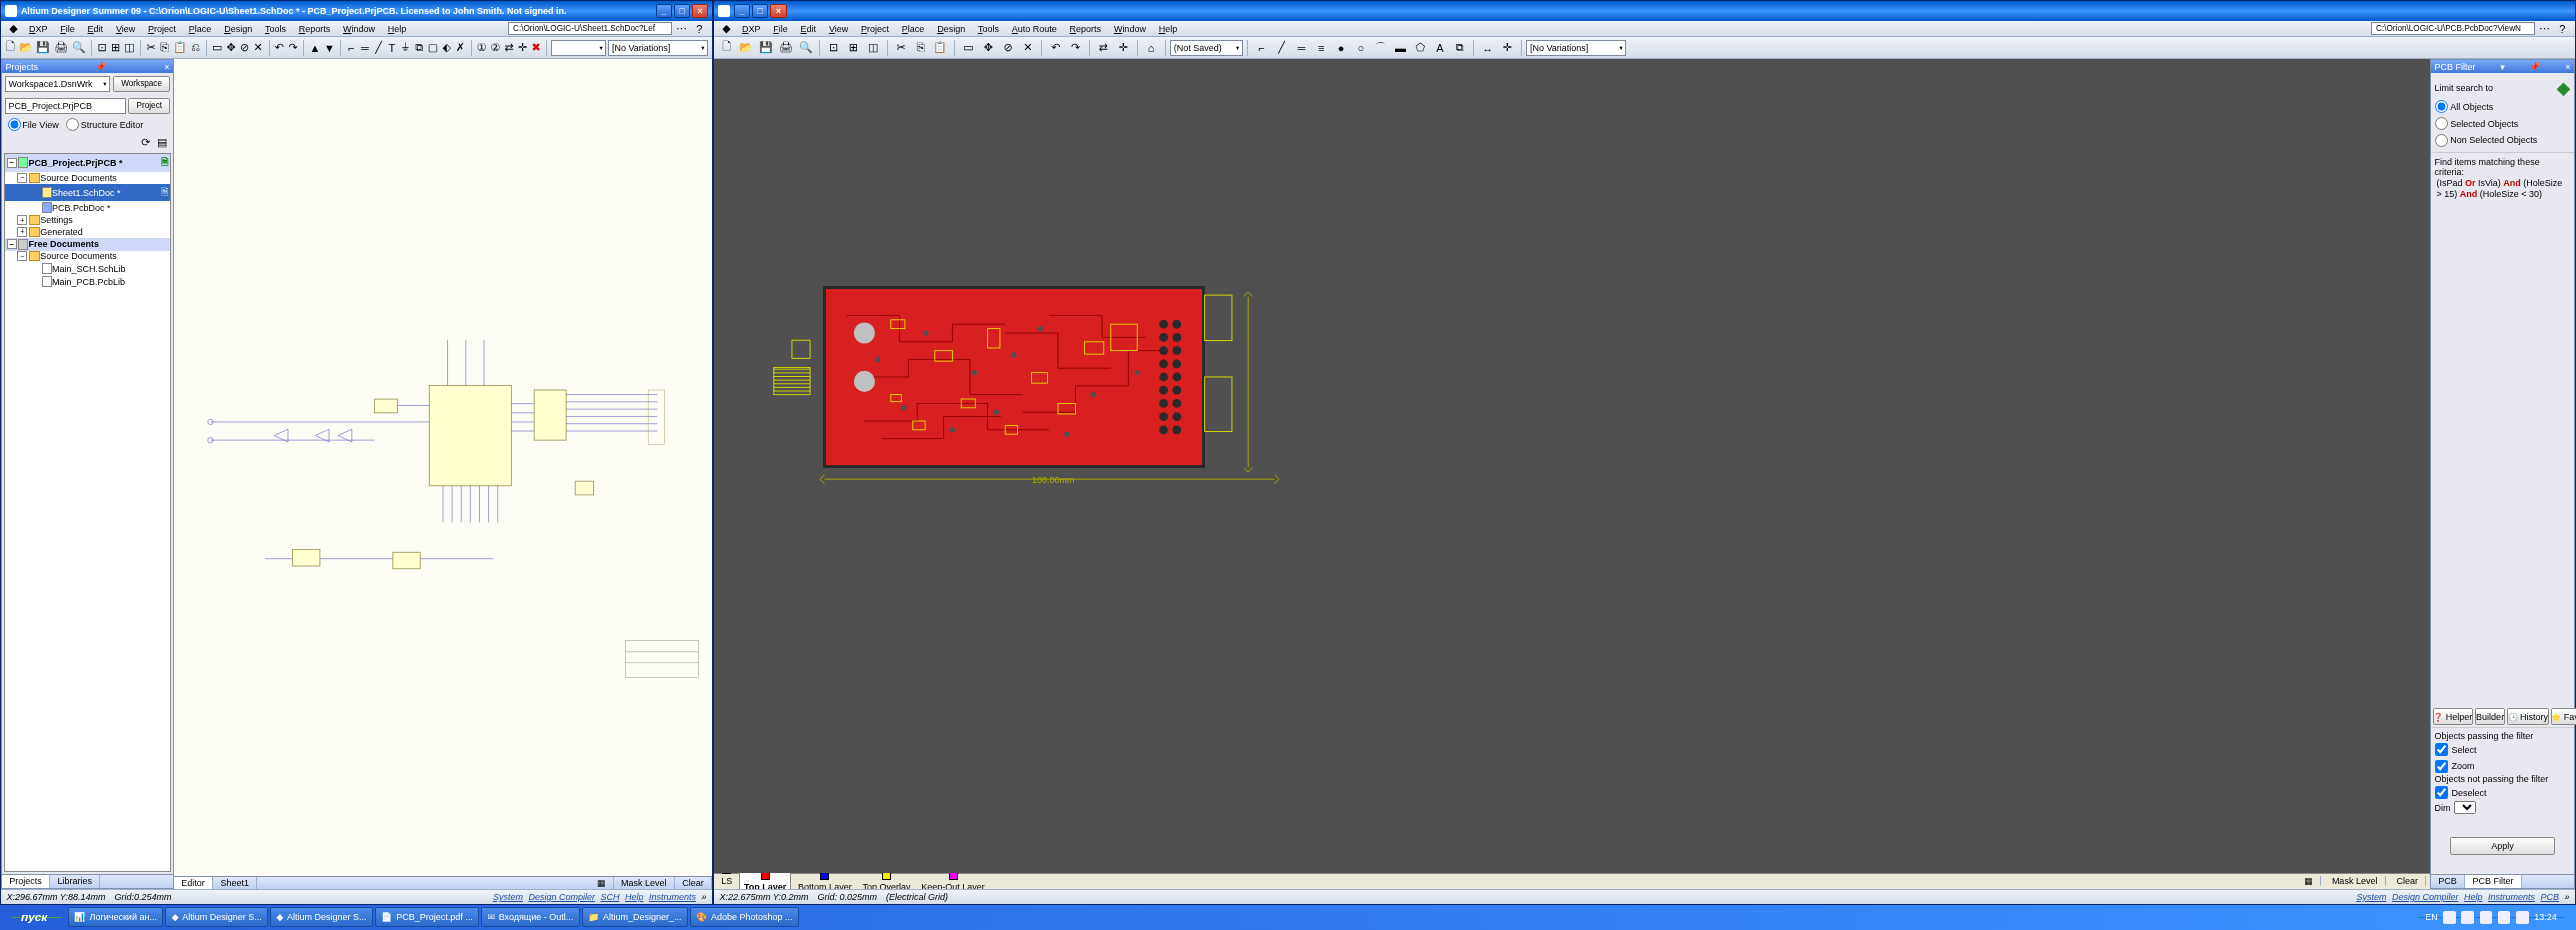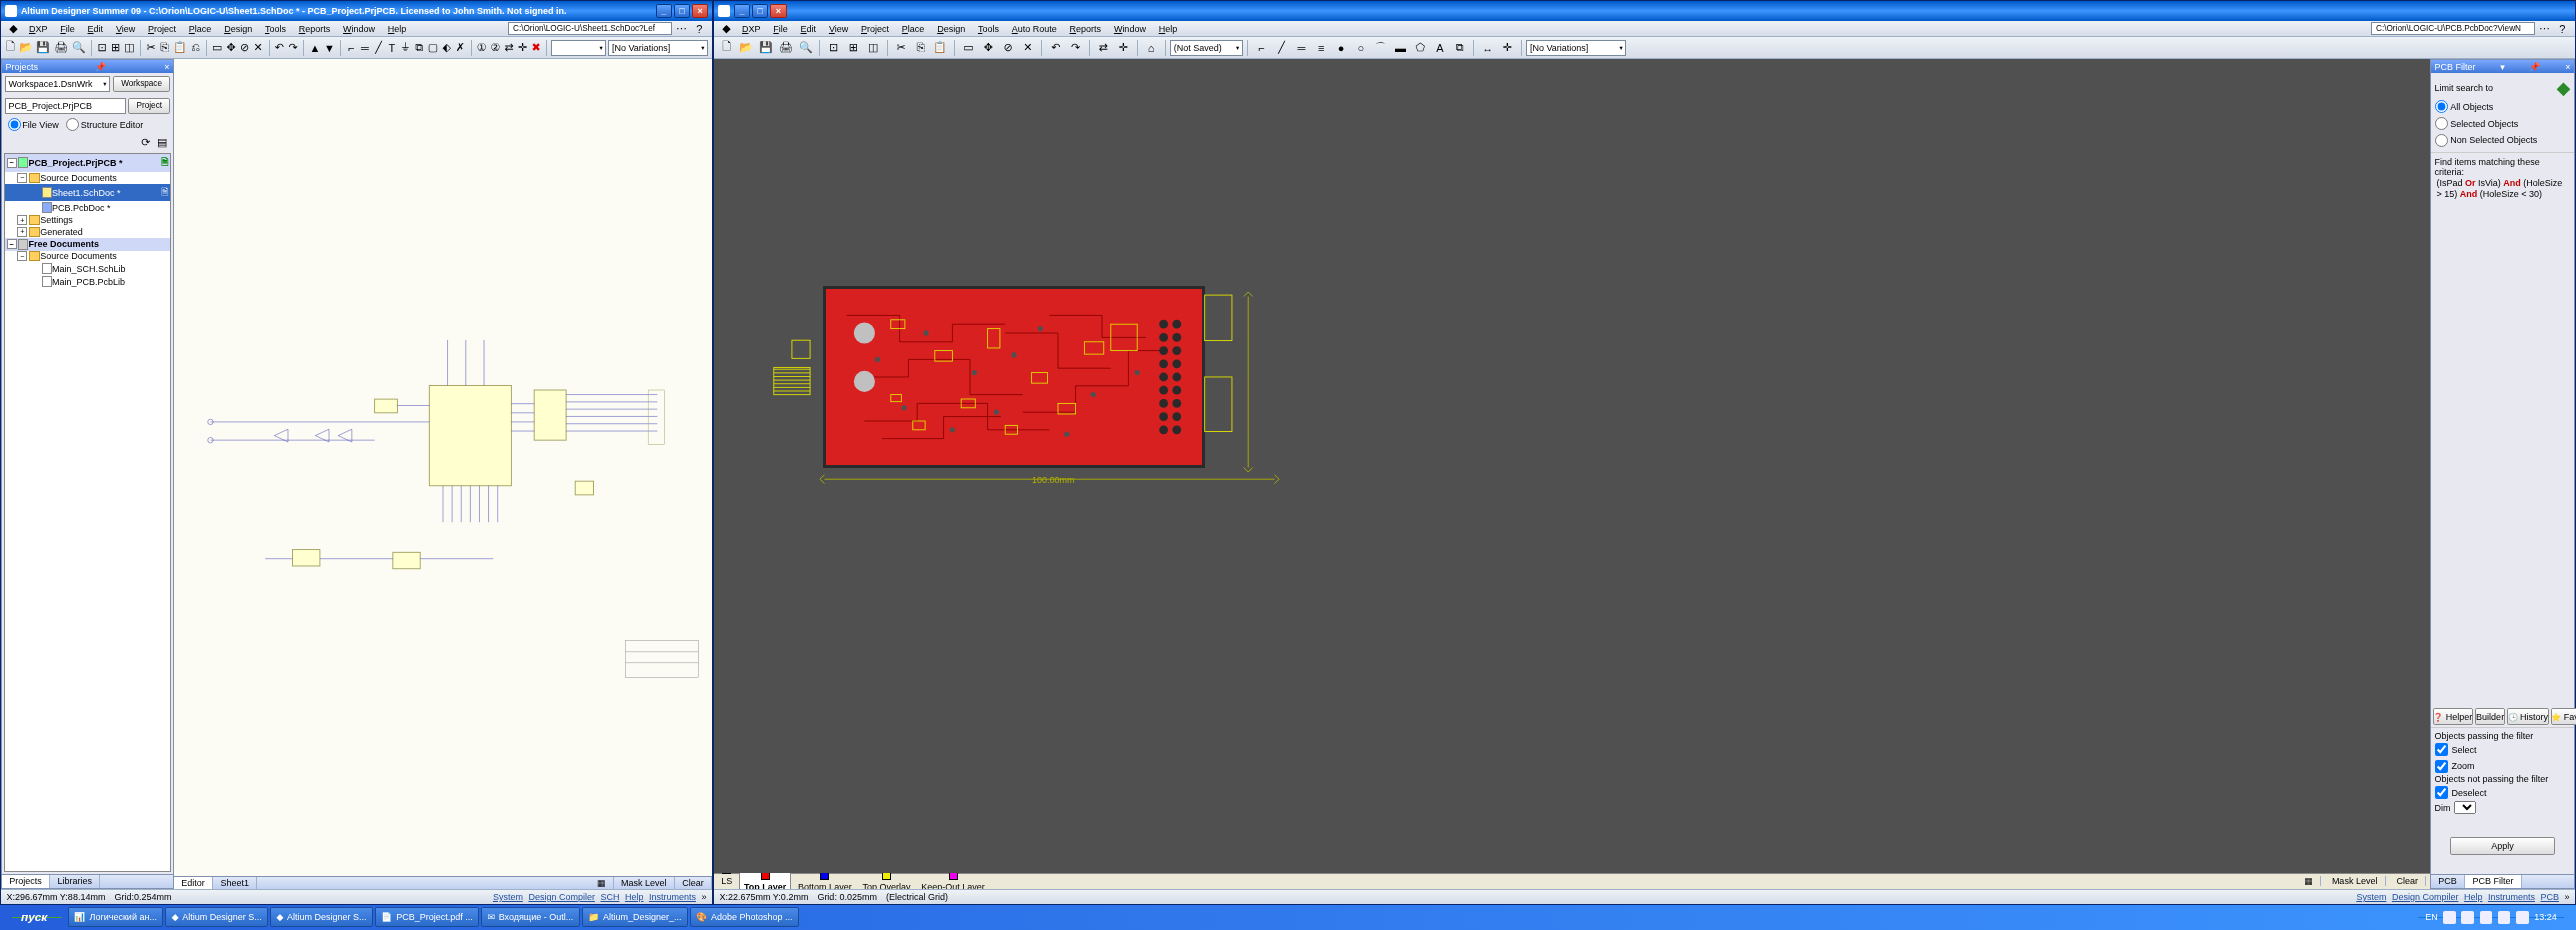--- a/index.html
+++ b/index.html
@@ -48,21 +48,21 @@
 .btab { padding: 0 7.3px; border-right: 0.9px solid #a0b0d0; display: flex; align-items: center; cursor: pointer; }
 .btab.active { background: #fff; }
 .canvas { flex: 1; display: flex; flex-direction: column; min-width: 0; }
 .canvaswrap { flex: 1; position: relative; overflow: hidden; }
 .schcanvas { position: absolute; inset: 0; background: #fcfcf4; }
 .pcbcanvas { position: absolute; inset: 0; background: #505050; }
 .pcbboard { position: absolute; left: 109px; top: 227px; width: 382px; height: 182px; background: #d82020; border: 3.6px solid #2a2a2a; }
 .layertabs { height: 16.4px; background: #ece9d8; display: flex; align-items: center; font-size: 8.2px; padding: 0 3.6px; gap: 3.6px; border-top: 0.9px solid #888; }
 .layertab { display: flex; align-items: center; gap: 1.8px; padding: 0 3.6px; cursor: pointer; flex-direction: column; }
 .layertab .sw { width: 9px; height: 9px; border: 0.9px solid #000; }
-.statusbar { height: 14.5px; background: linear-gradient(to bottom, #eef2f7, #d6dde8); display: flex; align-items: center; padding: 0 5.5px; font-size: 8.2px; border-top: 0.9px solid #9cb0c8; gap: 9px; }
+.statusbar { height: 14.5px; background: linear-gradient(to bottom, #eef2f7, #d6dde8); display: flex; align-items: center; padding: 0 5.5px; font-size: 8.2px; border-top: 0.9px solid #9cb0c8; gap: 9px; font-style: italic; }
 .statusbar .rgrp { margin-left: auto; display: flex; gap: 5.5px; }
 .statusbar .slink { color: #2050a0; cursor: pointer; text-decoration: underline; }
 .filterpanel { width: 145px; display: flex; flex-direction: column; }
 .fsection { padding: 3.6px; font-size: 8.2px; }
 .fradio { display: flex; align-items: center; gap: 2.7px; padding: 1.8px 0; cursor: pointer; }
 .fcheck { display: flex; align-items: center; gap: 4px; padding: 1.8px 0; cursor: pointer; }
 .fexpr { font-family: 'Courier New', monospace; font-size: 9px; padding: 1.8px; }
 .fexpr .kw { color: #c00000; font-weight: bold; }
 .ftabs { display: flex; gap: 1.8px; padding: 1.8px; }
 .ftab { flex: 1; height: 16.4px; border: 0.9px solid #888; background: linear-gradient(to bottom, #fff, #ddd); font-size: 8.2px; display: flex; align-items: center; justify-content: center; gap: 1.8px; cursor: pointer; border-radius: 1.8px; }

